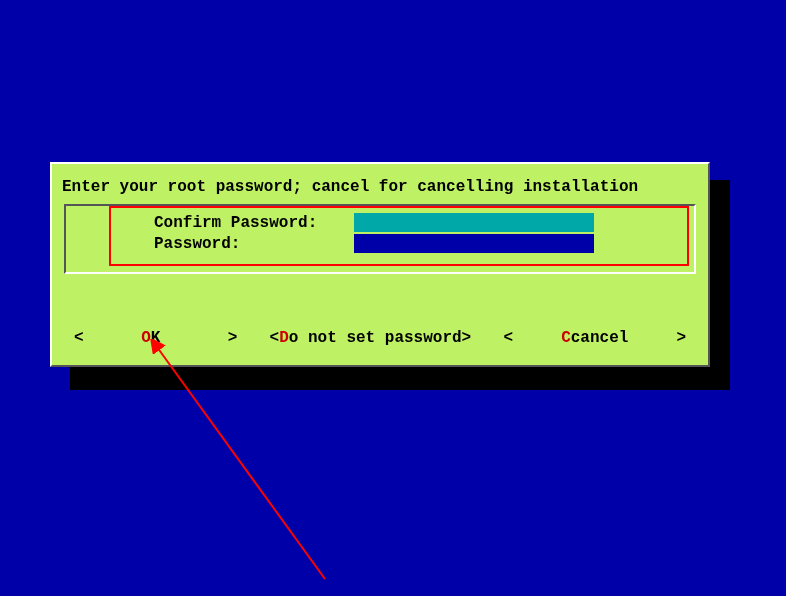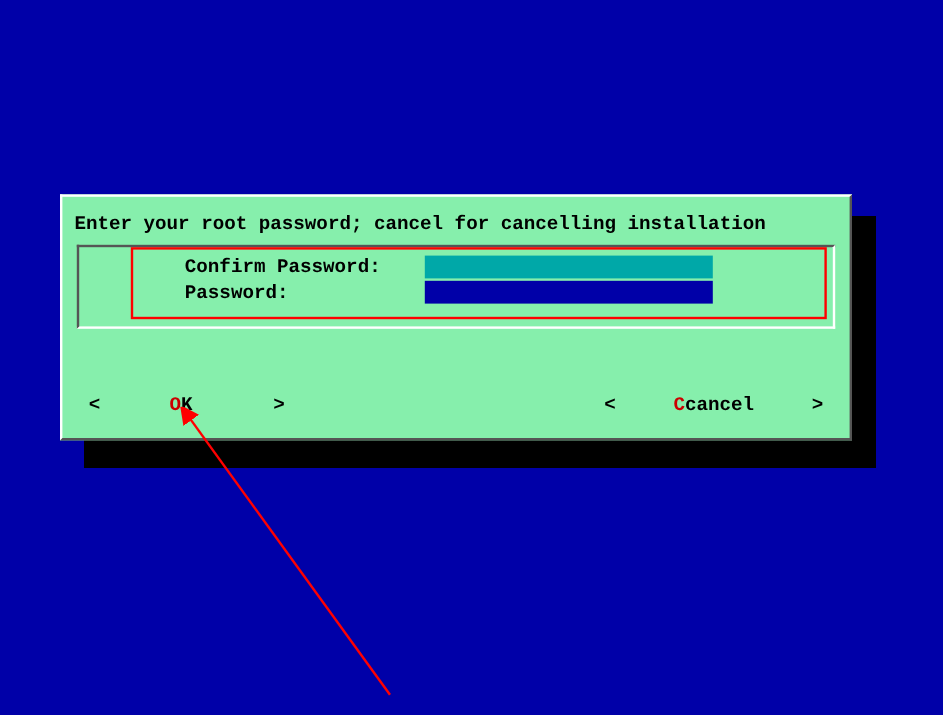--- a/index.html
+++ b/index.html
@@ -20,21 +20,21 @@
     width: 660px;
     height: 210px;
     background: #000000;
   }
   .dialog {
     position: absolute;
     left: 50px;
     top: 162px;
     width: 660px;
     height: 205px;
-    background: #86efac;
+    background: #bef264;
     color: #000000;
     border-left: 2px solid #ffffff;
     border-top: 2px solid #ffffff;
     border-right: 2px solid #555555;
     border-bottom: 2px solid #555555;
   }
   .title {
     padding: 14px 10px 8px 10px;
   }
   .inner-box {
@@ -111,20 +111,21 @@
       <input type="password" class="field-input input-confirm" value="" style="">
     </div>
     <div class="field-row">
       <div class="field-label">Password:</div>
       <input type="password" class="field-input input-password" value="" style="">
     </div>
   </div>
 
   <div class="button-row">
     <span class="btn"><span>&lt;</span>      <span class="hotkey">O</span><span>K</span>       <span>&gt;</span></span>
+    <span class="btn"><span>&lt;</span><span class="hotkey">D</span><span>o not set password</span><span>&gt;</span></span>
     <span class="btn"><span>&lt;</span>     <span class="hotkey">C</span><span>cancel</span>     <span>&gt;</span></span>
   </div>
 </div>
 
 <svg class="arrow-svg" width="200" height="250">
   <defs>
     <marker id="arrowhead" markerWidth="8" markerHeight="8" refX="2" refY="4" orient="auto">
       <polygon points="0 0, 8 4, 0 8" fill="#ff0000"></polygon>
     </marker>
   </defs>

